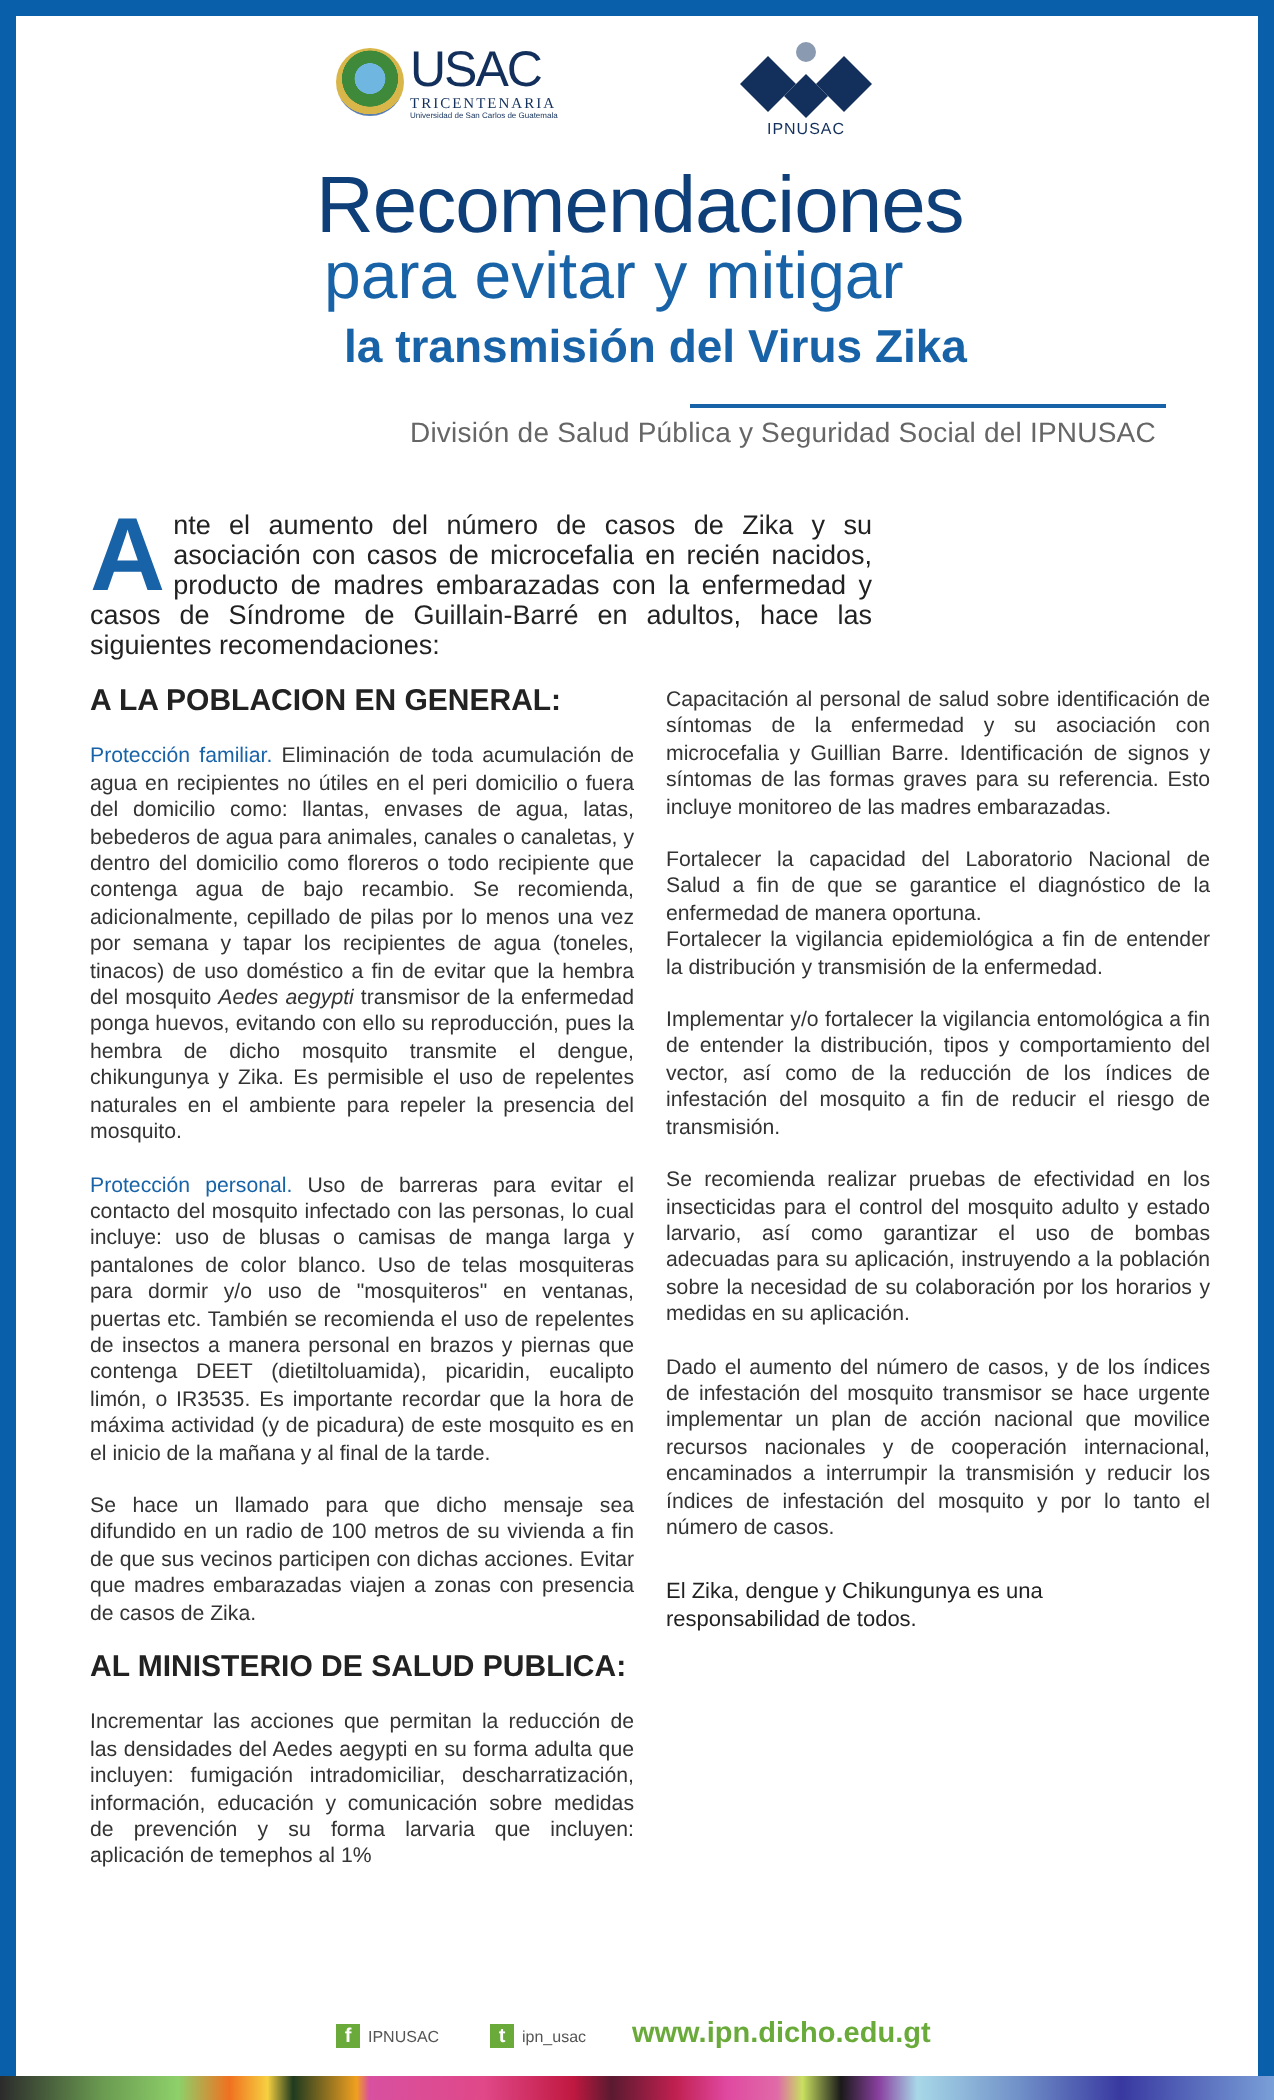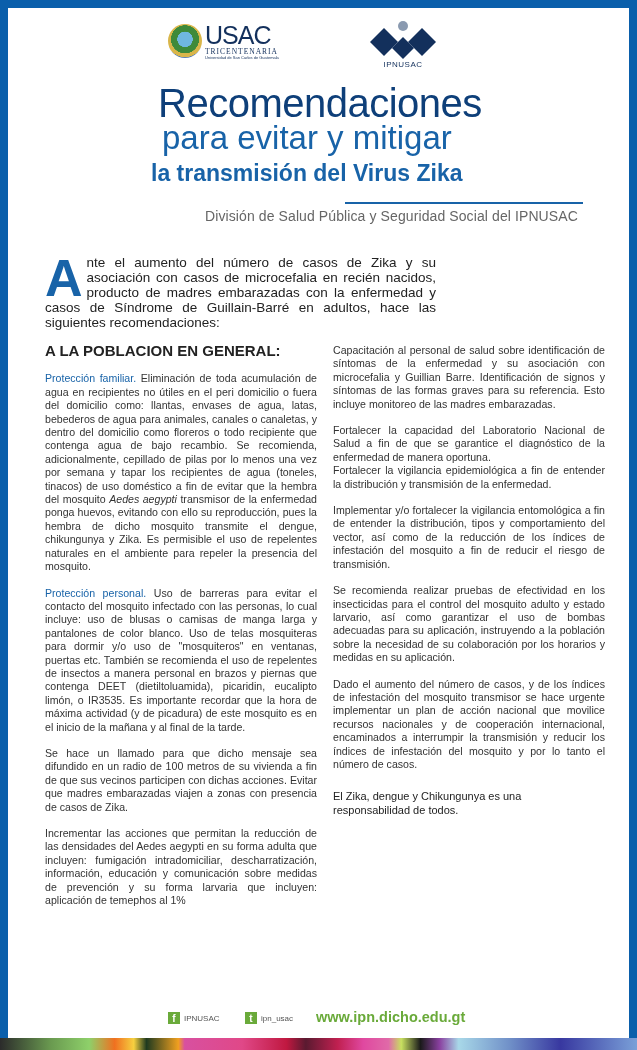--- a/index.html
+++ b/index.html
@@ -10,21 +10,21 @@
   .usac-seal { width:34px; height:34px; border-radius:50%; background:radial-gradient(circle at 50% 45%, #6fb7e0 0 30%, #3e8a3a 31% 55%, #d9b64a 56% 70%, #5a7fb0 71%); margin-right:3px; }
   .usac-text { display:flex; flex-direction:column; line-height:1; }
   .usac-word { font-weight:normal; font-size:25px; color:#13305c; letter-spacing:-1px; }
   .usac-sub { font-family:"Liberation Serif", serif; font-size:7.5px; color:#13305c; letter-spacing:1px; }
   .usac-sub2 { font-size:4px; color:#13305c; }
   .ipn-logo { position:absolute; left:368px; top:2px; width:70px; text-align:center; }
   .ipn-mark { width:70px; height:40px; display:block; }
   .ipn-label { font-size:8px; color:#13305c; letter-spacing:0.5px; }
   .title1 { position:absolute; left:158px; top:81px; font-size:40px; color:#0e3f79; letter-spacing:-0.5px; }
   .title2 { position:absolute; left:162px; top:119px; font-size:33px; color:#1863a8; }
-  .title3 { position:absolute; left:151px; top:160px; font-size:23px; font-weight:bold; color:#1863a8; }
+  .title3 { position:absolute; left:172px; top:160px; font-size:23px; font-weight:bold; color:#1863a8; }
   .title-rule { position:absolute; left:345px; top:202px; width:238px; height:1.5px; background:#1863a8; }
   .division { position:absolute; left:205px; top:208px; font-size:14px; color:#666; letter-spacing:0.1px; }
   .intro { position:absolute; left:45px; top:255px; width:391px; font-size:13.5px; color:#222; line-height:15px; text-align:justify; }
   .dropcap { float:left; font-size:52px; line-height:42px; color:#1863a8; font-weight:bold; margin:2px 4px 0 0; }
   .col { position:absolute; top:344px; width:272px; font-size:10.6px; color:#333; line-height:13.4px; text-align:justify; }
   .col.left { left:45px; }
   .col.right { left:333px; }
   .col h3 { margin:0 0 15px 0; font-size:15px; font-weight:bold; color:#222; text-align:left; }
   .col p { margin:0 0 13px 0; }
   .col p.tight { margin-bottom:0; }
@@ -72,20 +72,21 @@
 
 <div class="intro">
   <span class="dropcap">A</span><span>nte el aumento del número de casos de Zika y su asociación con casos de microcefalia en recién nacidos, producto de madres embarazadas con la enfermedad y casos de Síndrome de Guillain-Barré en adultos, hace las siguientes recomendaciones:</span>
 </div>
 
 <div class="col left">
   <h3>A LA POBLACION EN GENERAL:</h3>
   <p><span class="lead">Protección familiar.</span><span> Eliminación de toda acumulación de agua en recipientes no útiles en el peri domicilio o fuera del domicilio como: llantas, envases de agua, latas, bebederos de agua para animales, canales o canaletas, y dentro del domicilio como floreros o todo recipiente que contenga agua de bajo recambio. Se recomienda, adicionalmente, cepillado de pilas por lo menos una vez por semana y tapar los recipientes de agua (toneles, tinacos) de uso doméstico a fin de evitar que la hembra del mosquito </span><em>Aedes aegypti</em><span> transmisor de la enfermedad ponga huevos, evitando con ello su reproducción, pues la hembra de dicho mosquito transmite el dengue, chikungunya y Zika. Es permisible el uso de repelentes naturales en el ambiente para repeler la presencia del mosquito.</span></p>
   <p><span class="lead">Protección personal.</span><span> Uso de barreras para evitar el contacto del mosquito infectado con las personas, lo cual incluye: uso de blusas o camisas de manga larga y pantalones de color blanco. Uso de telas mosquiteras para dormir y/o uso de "mosquiteros" en ventanas, puertas etc. También se recomienda el uso de repelentes de insectos a manera personal en brazos y piernas que contenga DEET (dietiltoluamida), picaridin, eucalipto limón, o IR3535. Es importante recordar que la hora de máxima actividad (y de picadura) de este mosquito es en el inicio de la mañana y al final de la tarde.</span></p>
   <p>Se hace un llamado para que dicho mensaje sea difundido en un radio de 100 metros de su vivienda a fin de que sus vecinos participen con dichas acciones. Evitar que madres embarazadas viajen a zonas con presencia de casos de Zika.</p>
+  <h3>AL MINISTERIO DE SALUD PUBLICA:</h3>
   <p>Incrementar las acciones que permitan la reducción de las densidades del Aedes aegypti en su forma adulta que incluyen: fumigación intradomiciliar, descharratización, información, educación y comunicación sobre medidas de prevención y su forma larvaria que incluyen: aplicación de temephos al 1%</p>
 </div>
 
 <div class="col right">
   <p>Capacitación al personal de salud sobre identificación de síntomas de la enfermedad y su asociación con microcefalia y Guillian Barre. Identificación de signos y síntomas de las formas graves para su referencia. Esto incluye monitoreo de las madres embarazadas.</p>
   <p class="tight">Fortalecer la capacidad del Laboratorio Nacional de Salud a fin de que se garantice el diagnóstico de la enfermedad de manera oportuna.</p>
   <p>Fortalecer la vigilancia epidemiológica a fin de entender la distribución y transmisión de la enfermedad.</p>
   <p>Implementar y/o fortalecer la vigilancia entomológica a fin de entender la distribución, tipos y comportamiento del vector, así como de la reducción de los índices de infestación del mosquito a fin de reducir el riesgo de transmisión.</p>
   <p>Se recomienda realizar pruebas de efectividad en los insecticidas para el control del mosquito adulto y estado larvario, así como garantizar el uso de bombas adecuadas para su aplicación, instruyendo a la población sobre la necesidad de su colaboración por los horarios y medidas en su aplicación.</p>
   <p>Dado el aumento del número de casos, y de los índices de infestación del mosquito transmisor se hace urgente implementar un plan de acción nacional que movilice recursos nacionales y de cooperación internacional, encaminados a interrumpir la transmisión y reducir los índices de infestación del mosquito y por lo tanto el número de casos.</p>

